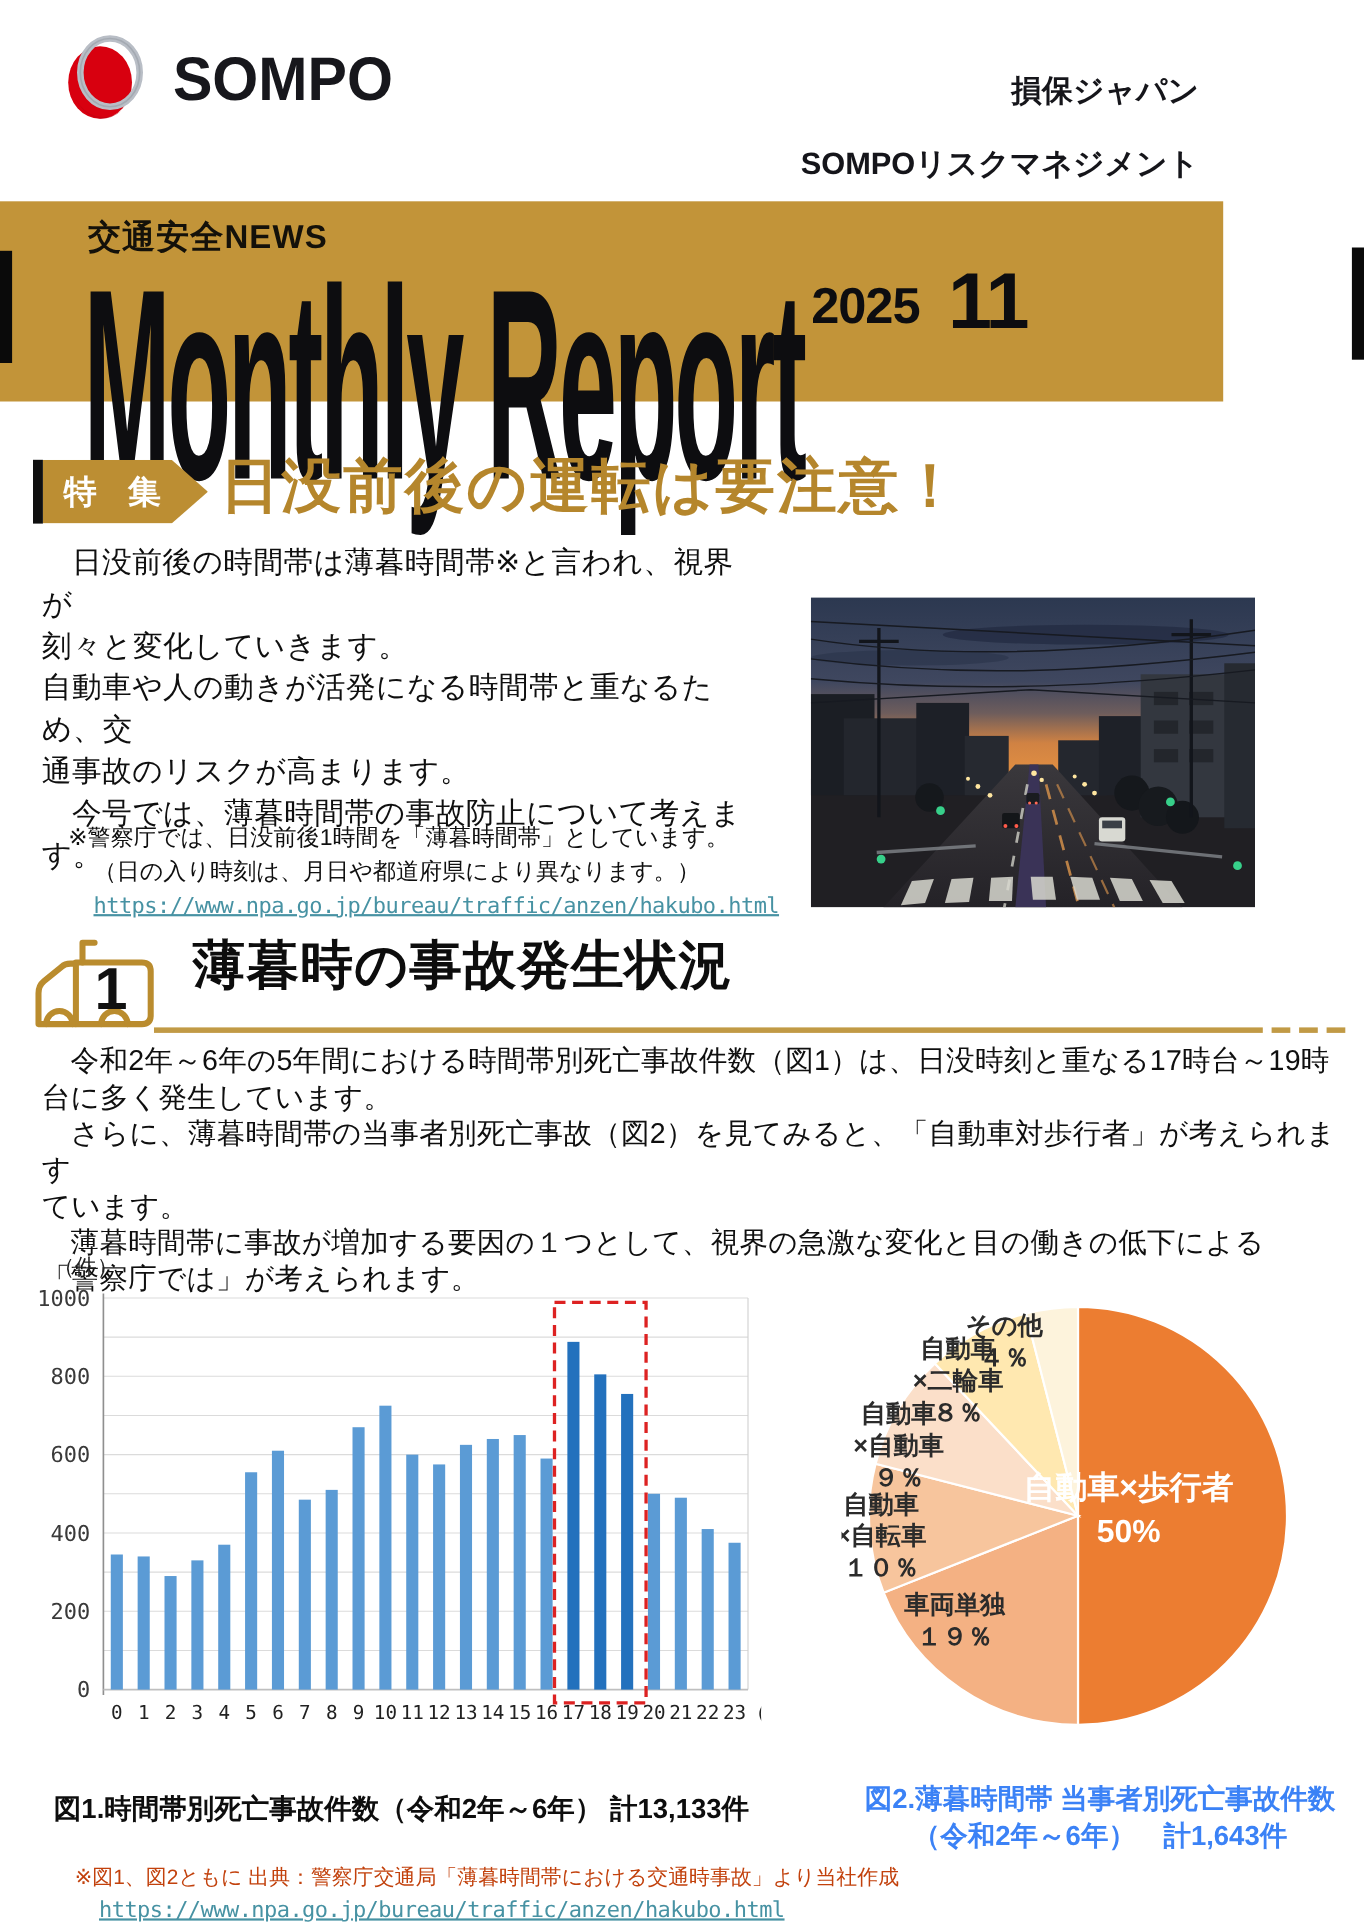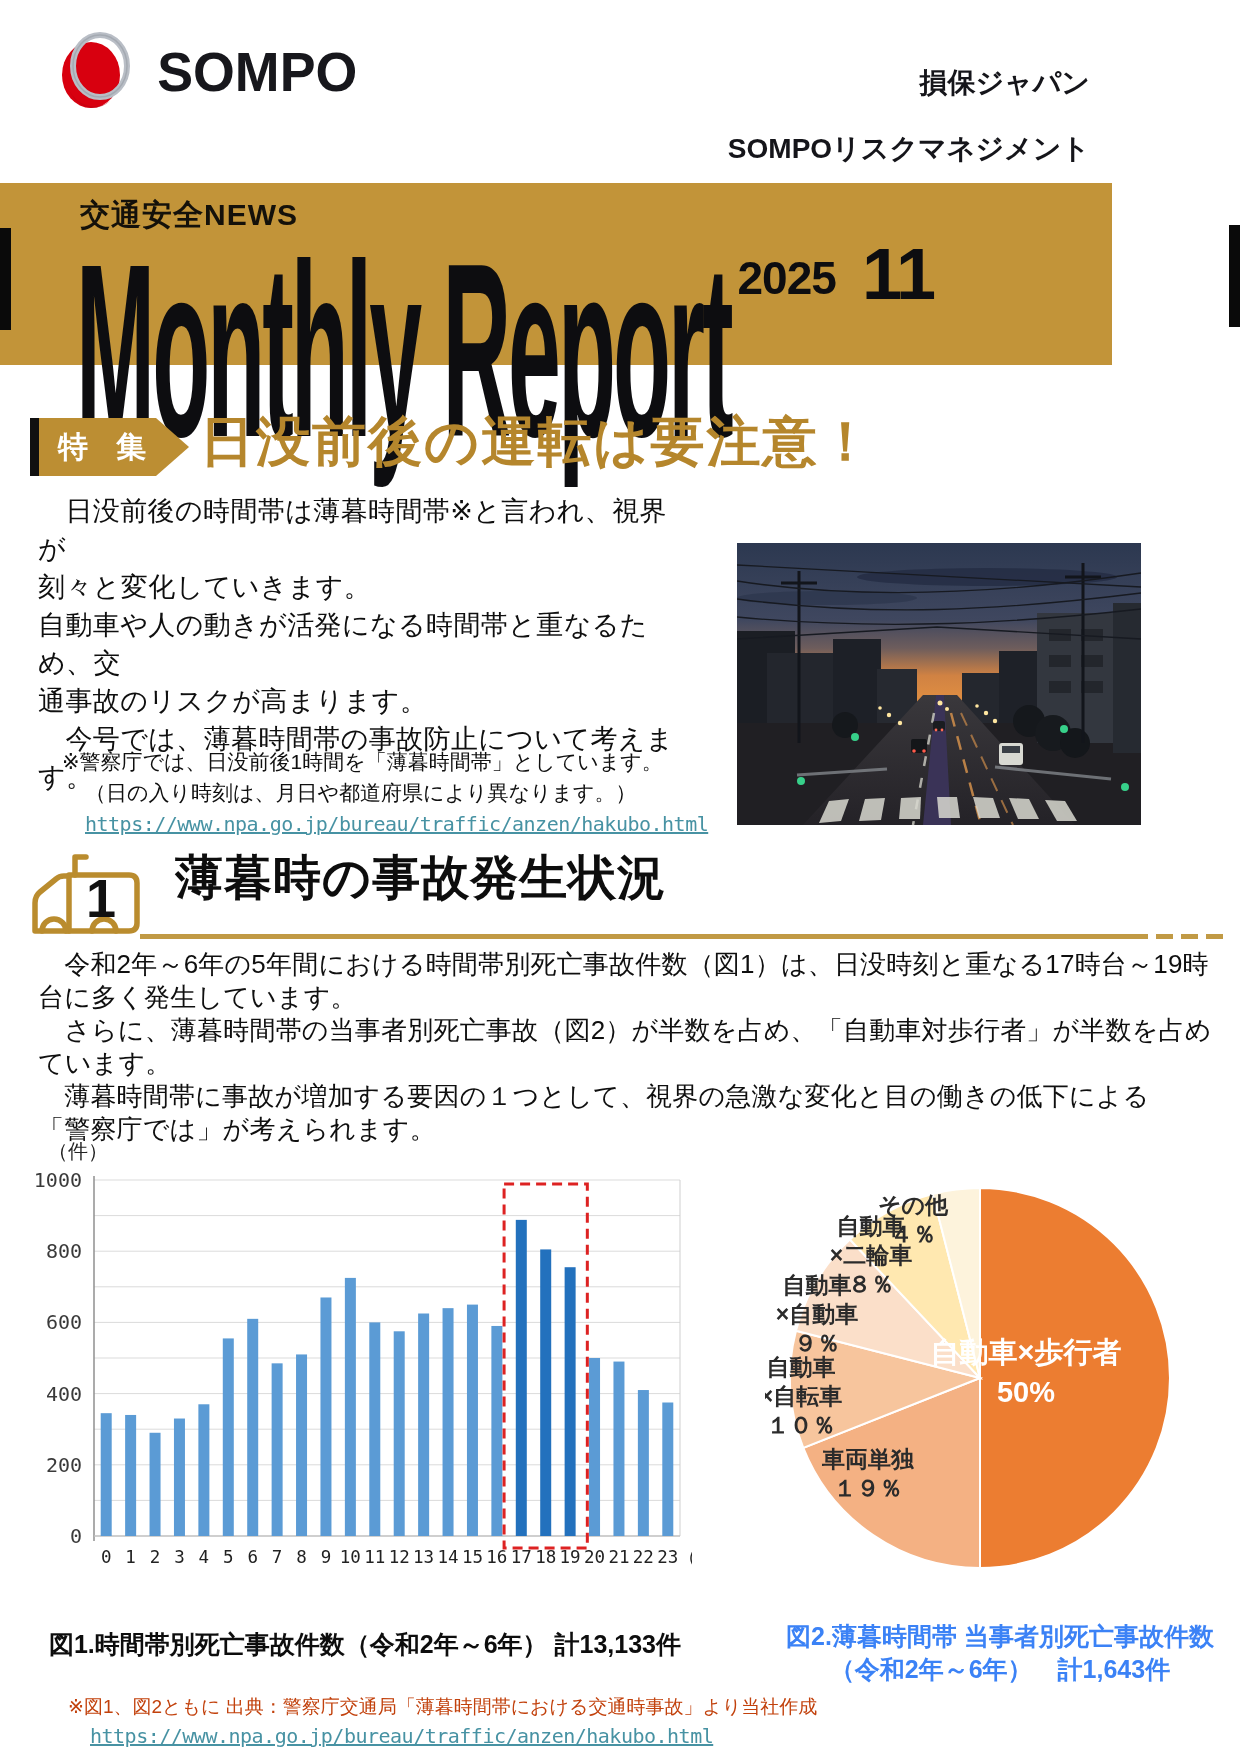--- a/index.html
+++ b/index.html
@@ -231,21 +231,21 @@
   <div class="sec1-rule">
     <div class="rule-solid"></div>
       <div class="rule-dash"></div>
       <div class="rule-dash"></div>
       <div class="rule-dash"></div>
   </div>
 
   <div class="sec1-para">
     <div>　令和2年～6年の5年間における時間帯別死亡事故件数（図1）は、日没時刻と重なる17時台～19時</div>
     <div>台に多く発生しています。</div>
-    <div>　さらに、薄暮時間帯の当事者別死亡事故（図2）が半数を占め、「自動車対歩行者」が半数を占め</div>
+    <div>　さらに、薄暮時間帯の当事者別死亡事故（図2）を見てみると、「自動車対歩行者」が考えられます</div>
     <div>ています。</div>
     <div>　薄暮時間帯に事故が増加する要因の１つとして、視界の急激な変化と目の働きの低下による</div>
     <div>「警察庁では」が考えられます。</div>
   </div>
 
   <div class="unit-label">（件）</div>
   <div class="bar-chart">
     <svg id="bar-svg" width="660" height="470" viewBox="0 0 660 470">
         <line x1="62" x2="648" y1="332.4" y2="332.4" stroke="#DBDBDB" stroke-width="1"></line>
         <line x1="62" x2="648" y1="296.8" y2="296.8" stroke="#DBDBDB" stroke-width="1"></line>

